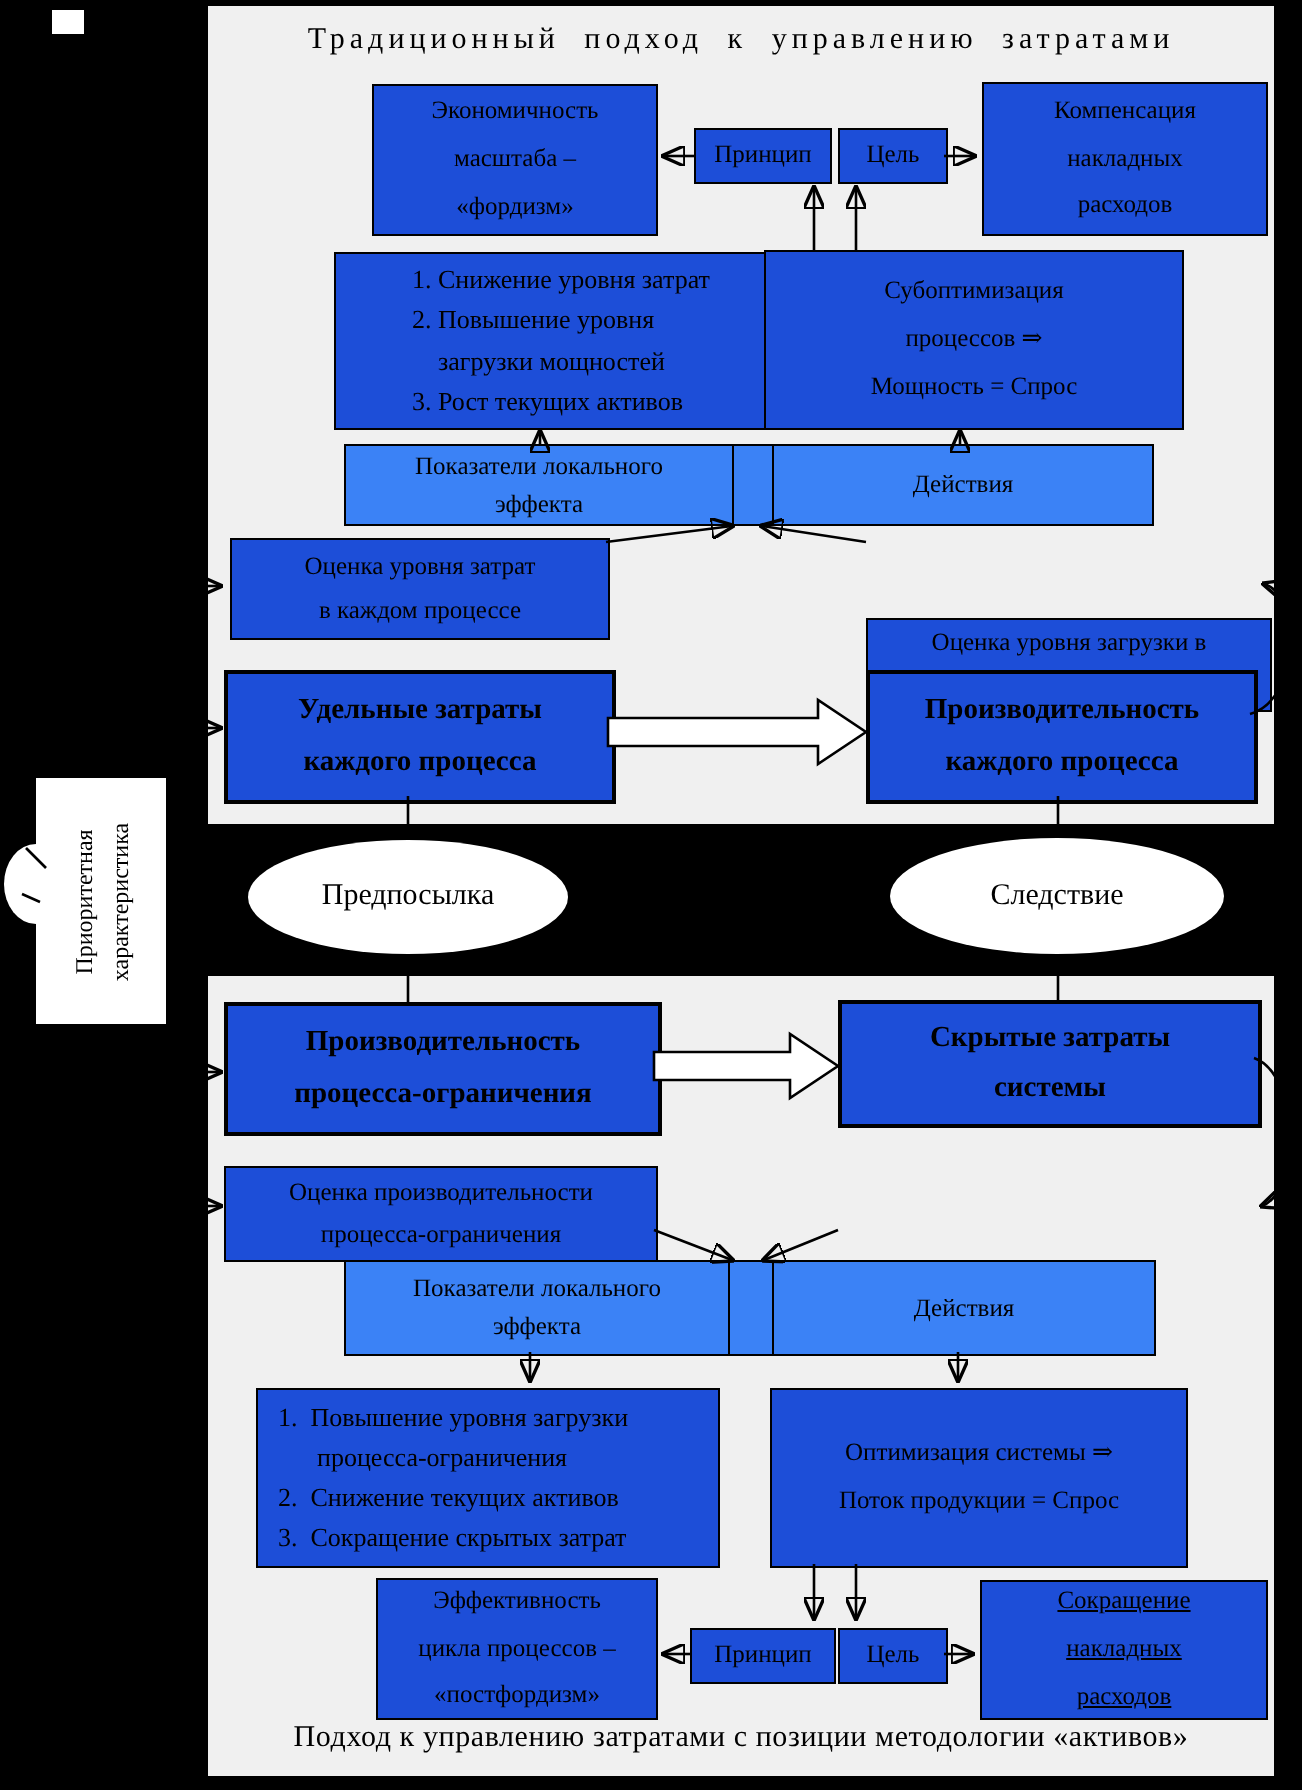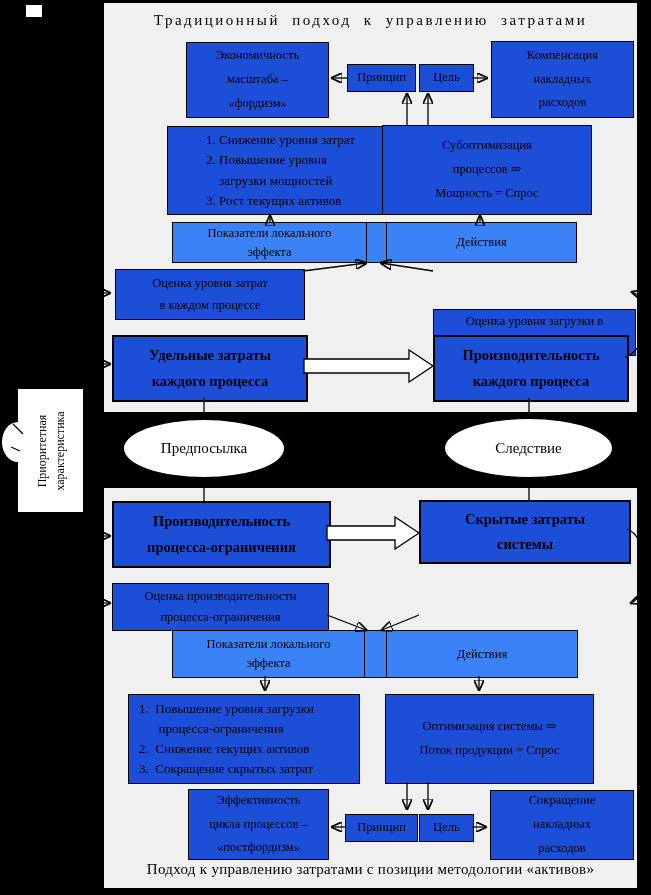--- a/index.html
+++ b/index.html
@@ -108,21 +108,21 @@
 2.  Снижение текущих активов
 3.  Сокращение скрытых затрат</div>
   <div class="box tall" style="left:385px;top:694px;width:207px;height:88px;">Оптимизация системы ⇒
 Поток продукции = Спрос</div>
 
   <div class="box tall" style="left:188px;top:789px;width:139px;height:69px;">Эффективность
 цикла процессов –
 «постфордизм»</div>
   <div class="box" style="left:345px;top:814px;width:71px;height:26px;">Принцип</div>
   <div class="box" style="left:419px;top:814px;width:53px;height:26px;">Цель</div>
-  <div class="box tall" style="left:490px;top:790px;width:142px;height:68px;">Сокращение
+  <div class="box tall" style="left:490px;top:790px;width:142px;height:68px;text-decoration:underline;">Сокращение
 накладных
 расходов</div>
 
   <div class="title" style="left:104px;top:861px;width:533px;letter-spacing:0.3px;">Подход к управлению затратами с позиции методологии «активов»</div>
 
   <svg id="overlay" viewBox="0 0 651 895" xmlns="http://www.w3.org/2000/svg">
     <defs>
       <marker id="ah" markerWidth="9" markerHeight="8" refX="8" refY="4" orient="auto">
         <path d="M0,0 L9,4 L0,8 Z" fill="#000" stroke="none"></path>
       </marker>

